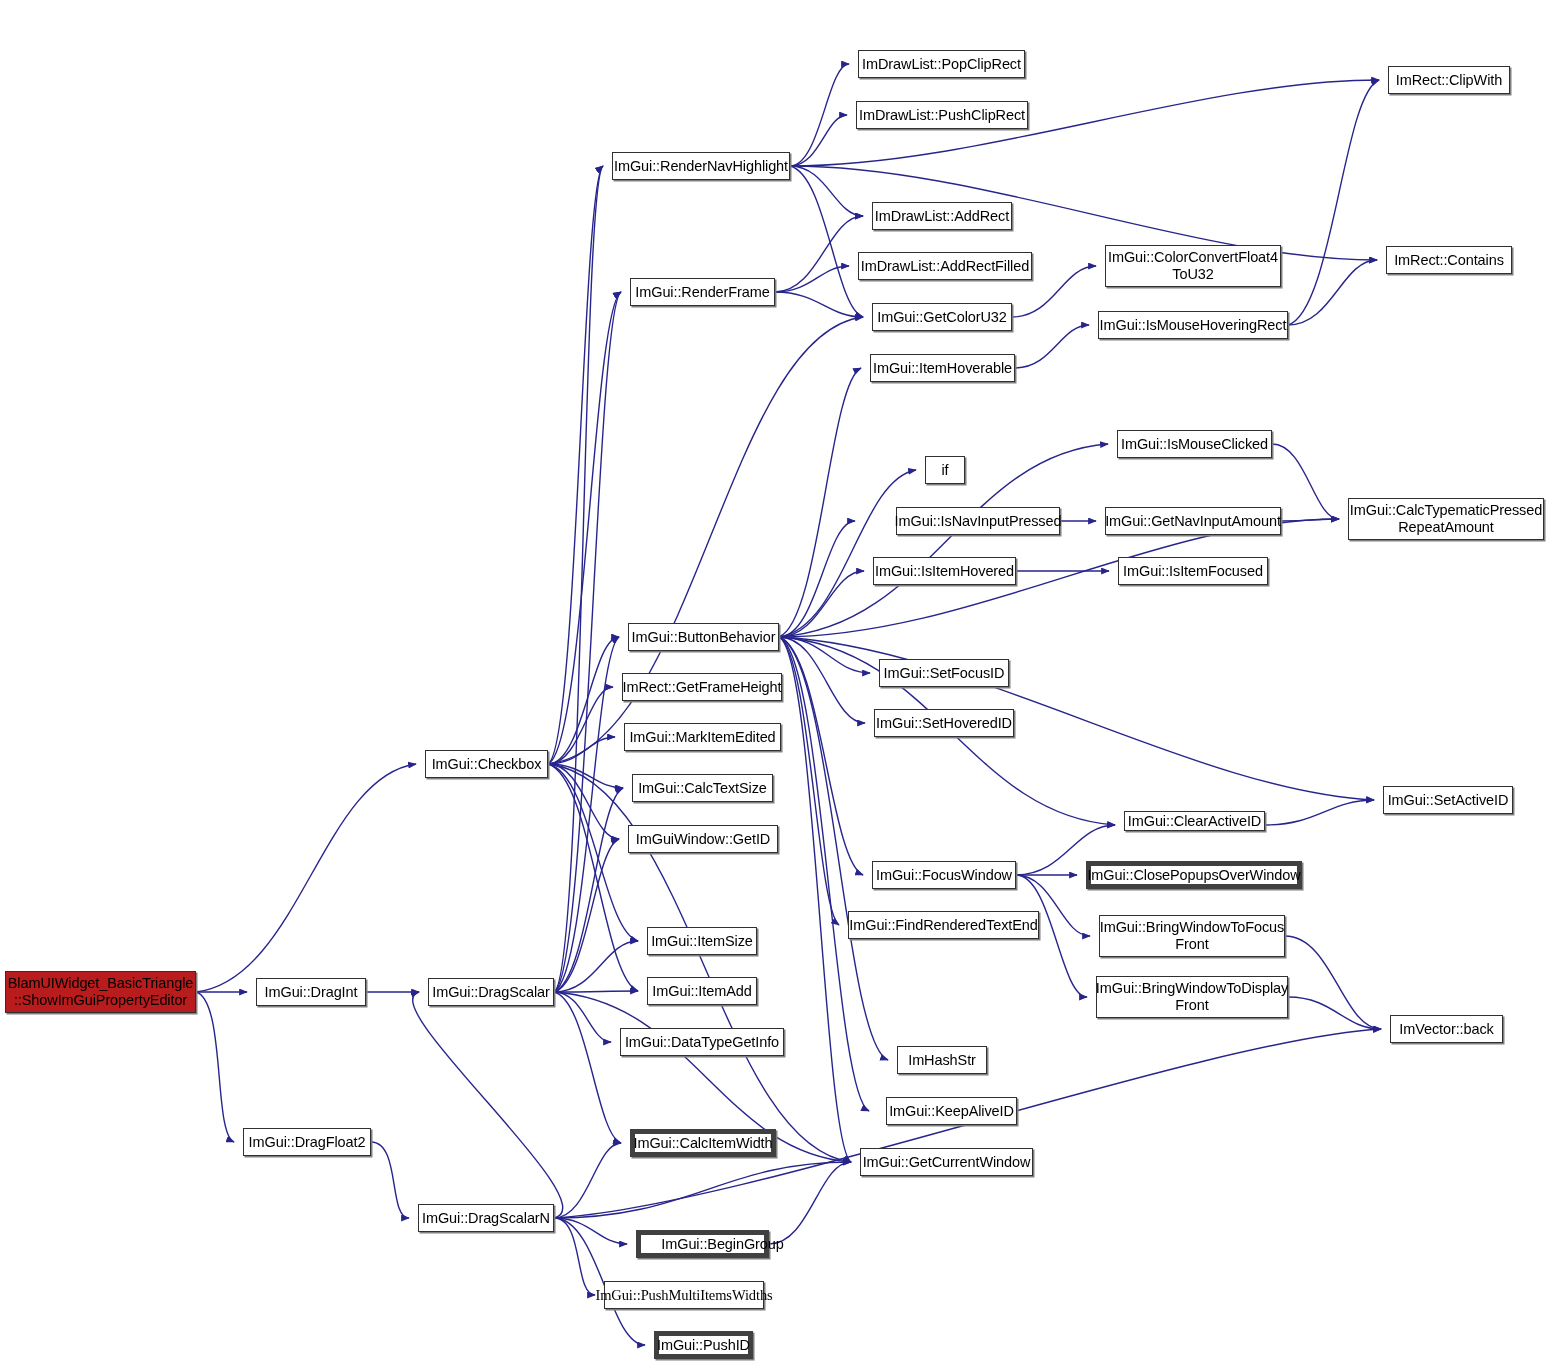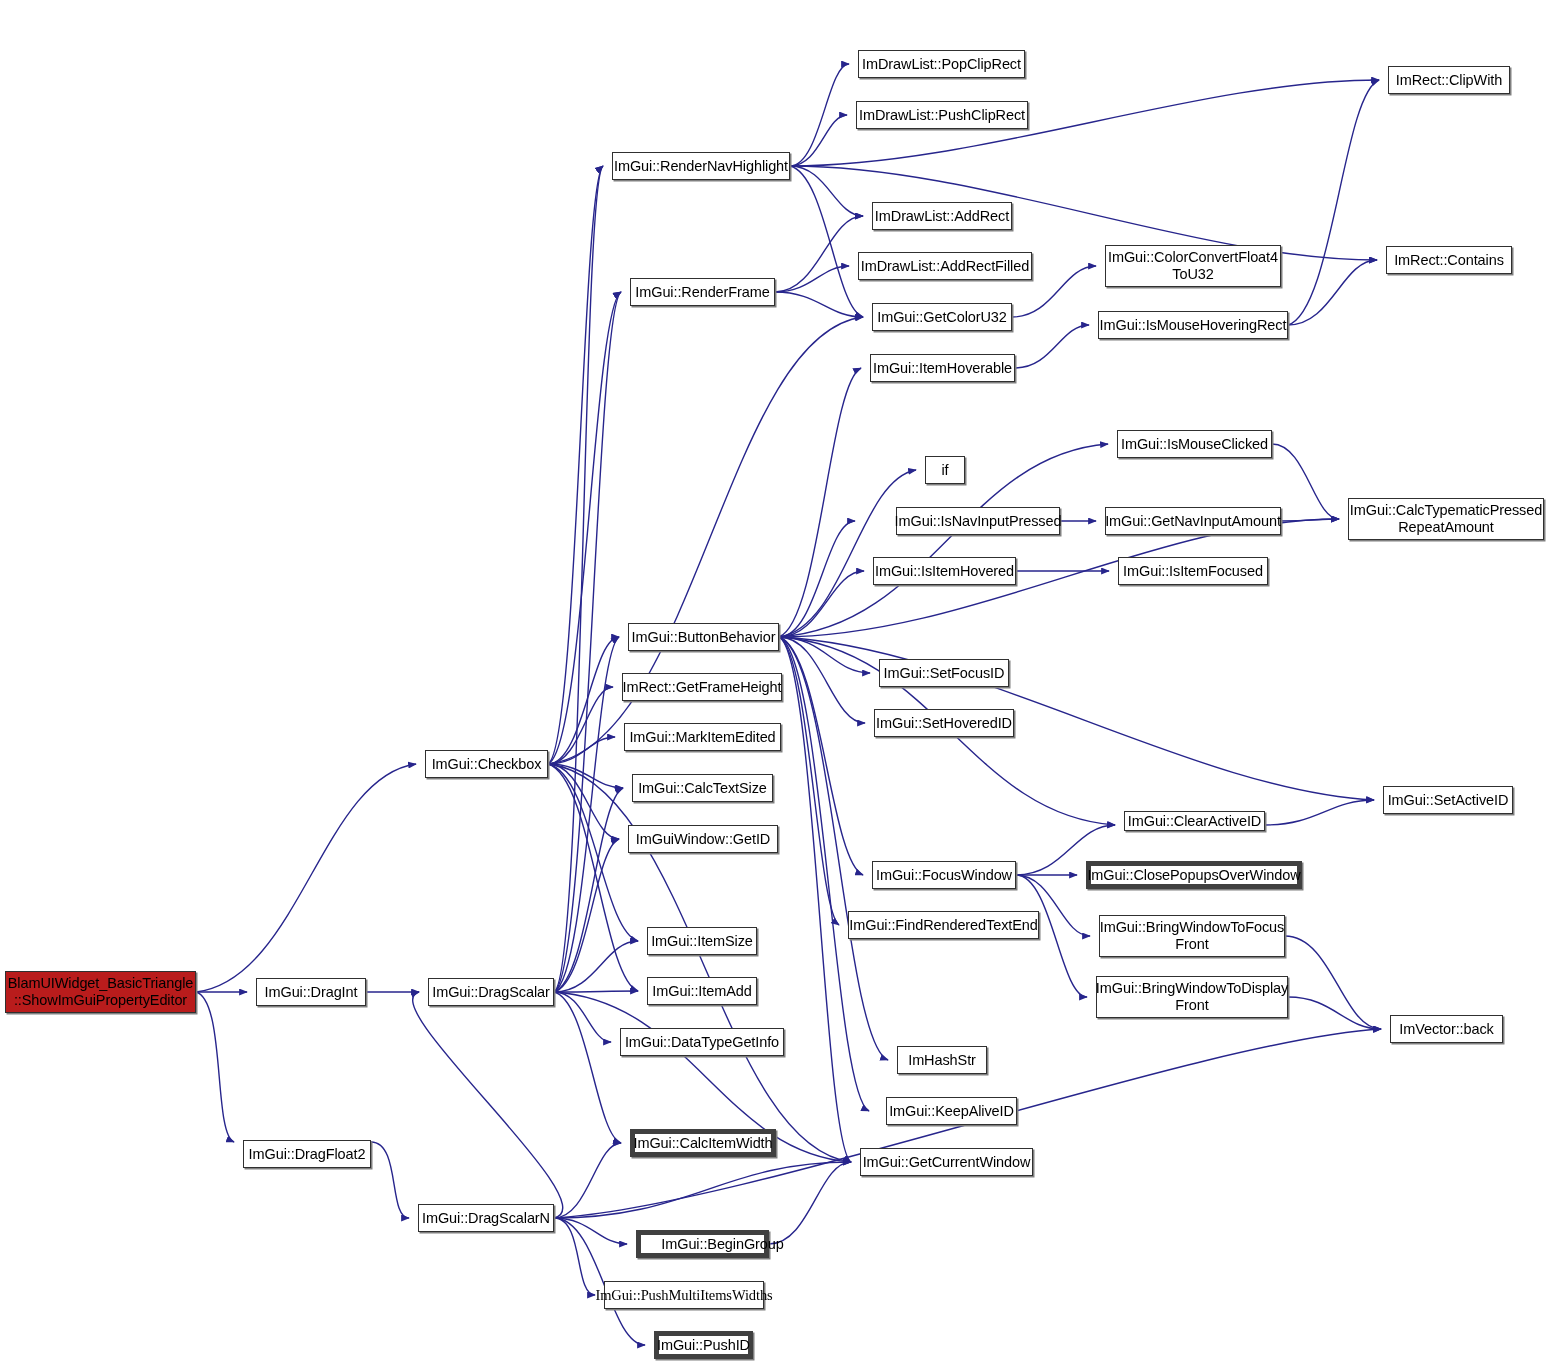--- a/index.html
+++ b/index.html
@@ -131,21 +131,21 @@
         <path d="M1016,875 C1052,875 1060,997 1087,997" marker-end="url(#ah)"></path>
         <path d="M1265,825 C1318.1,825 1329.9,800 1374,800" marker-end="url(#ah)"></path>
         <path d="M1285,936 C1332.25,936 1342.75,1029 1381,1029" marker-end="url(#ah)"></path>
         <path d="M1288,997 C1333.9,997 1344.1,1029 1381,1029" marker-end="url(#ah)"></path>
       </g>
   </svg>
   <div id="node-layer">
       <div class="node root" style="left: 5px; top: 971px; width: 191px; height: 42px;">BlamUIWidget_BasicTriangle
 ::ShowImGuiPropertyEditor</div>
       <div class="node" style="left: 256px; top: 978px; width: 110px; height: 28px;">ImGui::DragInt</div>
-      <div class="node" style="left: 243px; top: 1128px; width: 128px; height: 28px; margin-top: 12px;">ImGui::DragFloat2</div>
+      <div class="node" style="left: 243px; top: 1128px; width: 128px; height: 28px;">ImGui::DragFloat2</div>
       <div class="node" style="left: 428px; top: 978px; width: 126px; height: 28px;">ImGui::DragScalar</div>
       <div class="node" style="left: 418px; top: 1204px; width: 136px; height: 28px;">ImGui::DragScalarN</div>
       <div class="node" style="left: 425px; top: 750px; width: 123px; height: 28px;">ImGui::Checkbox</div>
       <div class="node" style="left: 612px; top: 152px; width: 178px; height: 28px;">ImGui::RenderNavHighlight</div>
       <div class="node" style="left: 630px; top: 278px; width: 145px; height: 28px;">ImGui::RenderFrame</div>
       <div class="node" style="left: 628px; top: 623px; width: 151px; height: 28px;">ImGui::ButtonBehavior</div>
       <div class="node" style="left: 622px; top: 673px; width: 160px; height: 28px;">ImRect::GetFrameHeight</div>
       <div class="node" style="left: 624px; top: 723px; width: 157px; height: 28px;">ImGui::MarkItemEdited</div>
       <div class="node" style="left: 632px; top: 774px; width: 141px; height: 28px;">ImGui::CalcTextSize</div>
       <div class="node" style="left: 628px; top: 825px; width: 150px; height: 28px;">ImGuiWindow::GetID</div>

